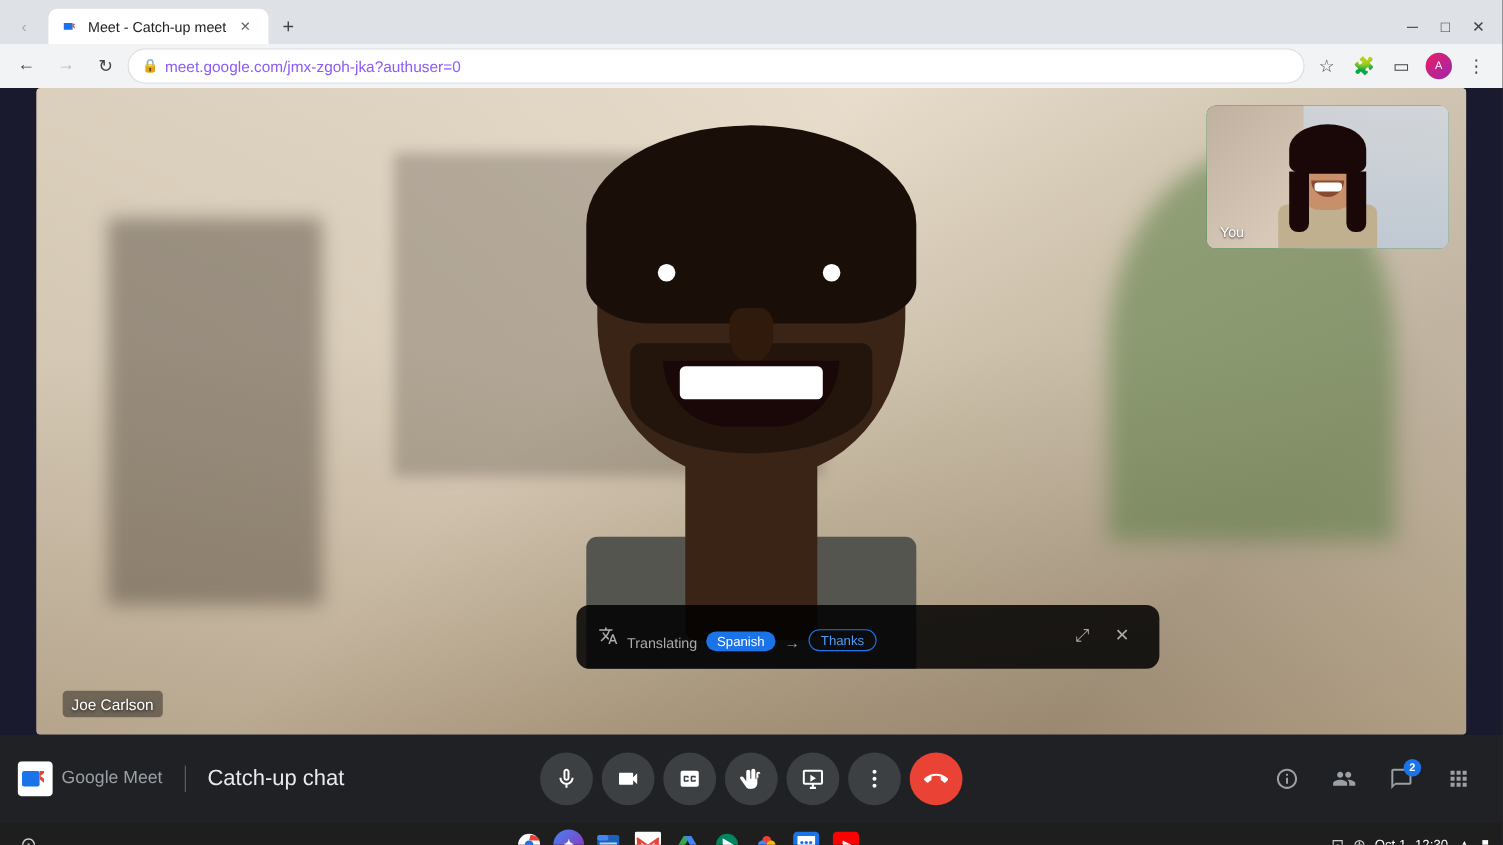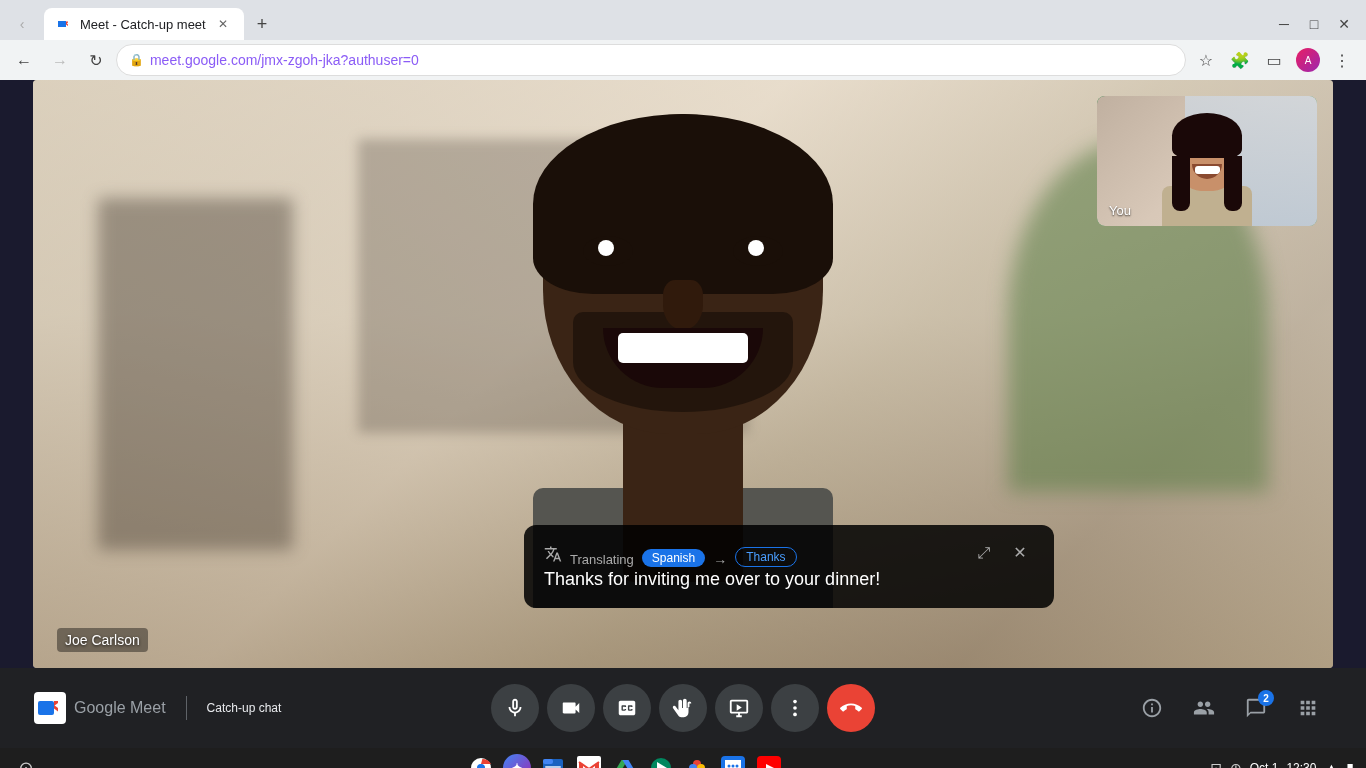--- a/index.html
+++ b/index.html
@@ -71,26 +71,26 @@
     .translation-expand { margin-left: auto; background: transparent; border: none; color: #aaa; cursor: pointer; font-size: 16px; width: 28px; height: 28px; display: flex; align-items: center; justify-content: center; border-radius: 50%; }
     .translation-close { background: transparent; border: none; color: #aaa; cursor: pointer; font-size: 16px; width: 28px; height: 28px; display: flex; align-items: center; justify-content: center; border-radius: 50%; }
     .translation-text { color: white; font-size: 18px; font-weight: 400; line-height: 1.4; }
 
     
     .self-view { position: absolute; right: 16px; top: 16px; width: 220px; height: 130px; border-radius: 8px; overflow: hidden; background: #15803d; }
     .self-view-bg { width: 100%; height: 100%; background: linear-gradient(135deg, #c0b0a0 0%, #d8c8b8 50%, #e0d0c0 100%); position: relative; }
     .self-you-label { position: absolute; bottom: 8px; left: 12px; color: white; font-size: 13px; font-weight: 500; text-shadow: 0 1px 2px rgba(0,0,0,0.8); }
 
     
-    .meet-bar { width: 100%; height: 80px; background: #202124; display: flex; align-items: center; padding: 0 34px; position: relative; }
+    .meet-bar { width: 100%; height: 80px; background: #202124; display: flex; align-items: center; padding: 0 16px; position: relative; }
     .meet-logo { display: flex; align-items: center; gap: 8px; }
     .google-meet-logo { display: flex; align-items: center; gap: 6px; }
     .meet-wordmark { font-size: 16px; color: #9aa0a6; font-weight: 400; }
     .meet-divider { width: 1px; height: 24px; background: #5f6368; margin: 0 12px; }
-    .meet-title { font-size: 12px; color: #e8eaed; font-weight: 400; }
+    .meet-title { font-size: 20px; color: #e8eaed; font-weight: 400; }
     .meet-controls { position: absolute; left: 50%; transform: translateX(-50%); display: flex; align-items: center; gap: 8px; }
     .ctrl-btn { width: 48px; height: 48px; border-radius: 50%; border: none; background: #3c4043; cursor: pointer; display: flex; align-items: center; justify-content: center; color: #e8eaed; font-size: 20px; }
     .ctrl-btn.end-call { background: #ea4335; color: white; }
     .meet-right { margin-left: auto; display: flex; align-items: center; gap: 4px; }
     .right-btn { width: 48px; height: 48px; border-radius: 50%; border: none; background: transparent; cursor: pointer; display: flex; align-items: center; justify-content: center; color: #9aa0a6; font-size: 20px; position: relative; }
     .badge { position: absolute; top: 6px; right: 6px; width: 16px; height: 16px; background: #1a73e8; border-radius: 50%; color: white; font-size: 10px; display: flex; align-items: center; justify-content: center; font-weight: 600; }
 
     
     .taskbar { width: 100%; height: 40px; background: #1e1e1e; display: flex; align-items: center; padding: 0 12px; gap: 8px; }
     .taskbar-left { display: flex; align-items: center; }
@@ -194,21 +194,20 @@
             <path d="M12.87 15.07l-2.54-2.51.03-.03A17.52 17.52 0 0 0 14.07 6H17V4h-7V2H8v2H1v2h11.17C11.5 7.92 10.44 9.75 9 11.35 8.07 10.32 7.3 9.19 6.69 8h-2c.73 1.63 1.73 3.17 2.98 4.56l-5.09 5.02L4 19l5-5 3.11 3.11.76-2.04zM18.5 10h-2L12 22h2l1.12-3h4.75L21 22h2l-4.5-12zm-2.62 7l1.62-4.33L19.12 17h-3.24z"></path>
           </svg>
         </span>
         <span class="translating-label">Translating</span>
         <span class="lang-badge source">Spanish</span>
         <span class="arrow-icon">→</span>
         <span class="lang-badge target">Thanks</span>
         <button class="translation-expand">⤢</button>
         <button class="translation-close">✕</button>
       </div>
-      <div class="translation-text">Thanks for inviting me over to your dinner!</div>
     </div>
 
     <div class="self-view">
       <div class="self-view-bg">
 
         <div style="position:absolute;top:0;right:0;width:60%;height:100%;background:linear-gradient(to bottom, #d0d8e0, #b8c8d8);opacity:0.8;"></div>
 
         <div style="position:absolute;bottom:0;left:50%;transform:translateX(-50%);width:100px;text-align:center;">
           <div style="width:60px;height:70px;background:#c8906a;border-radius:50% 50% 40% 40%;margin:0 auto;position:relative;">
 

